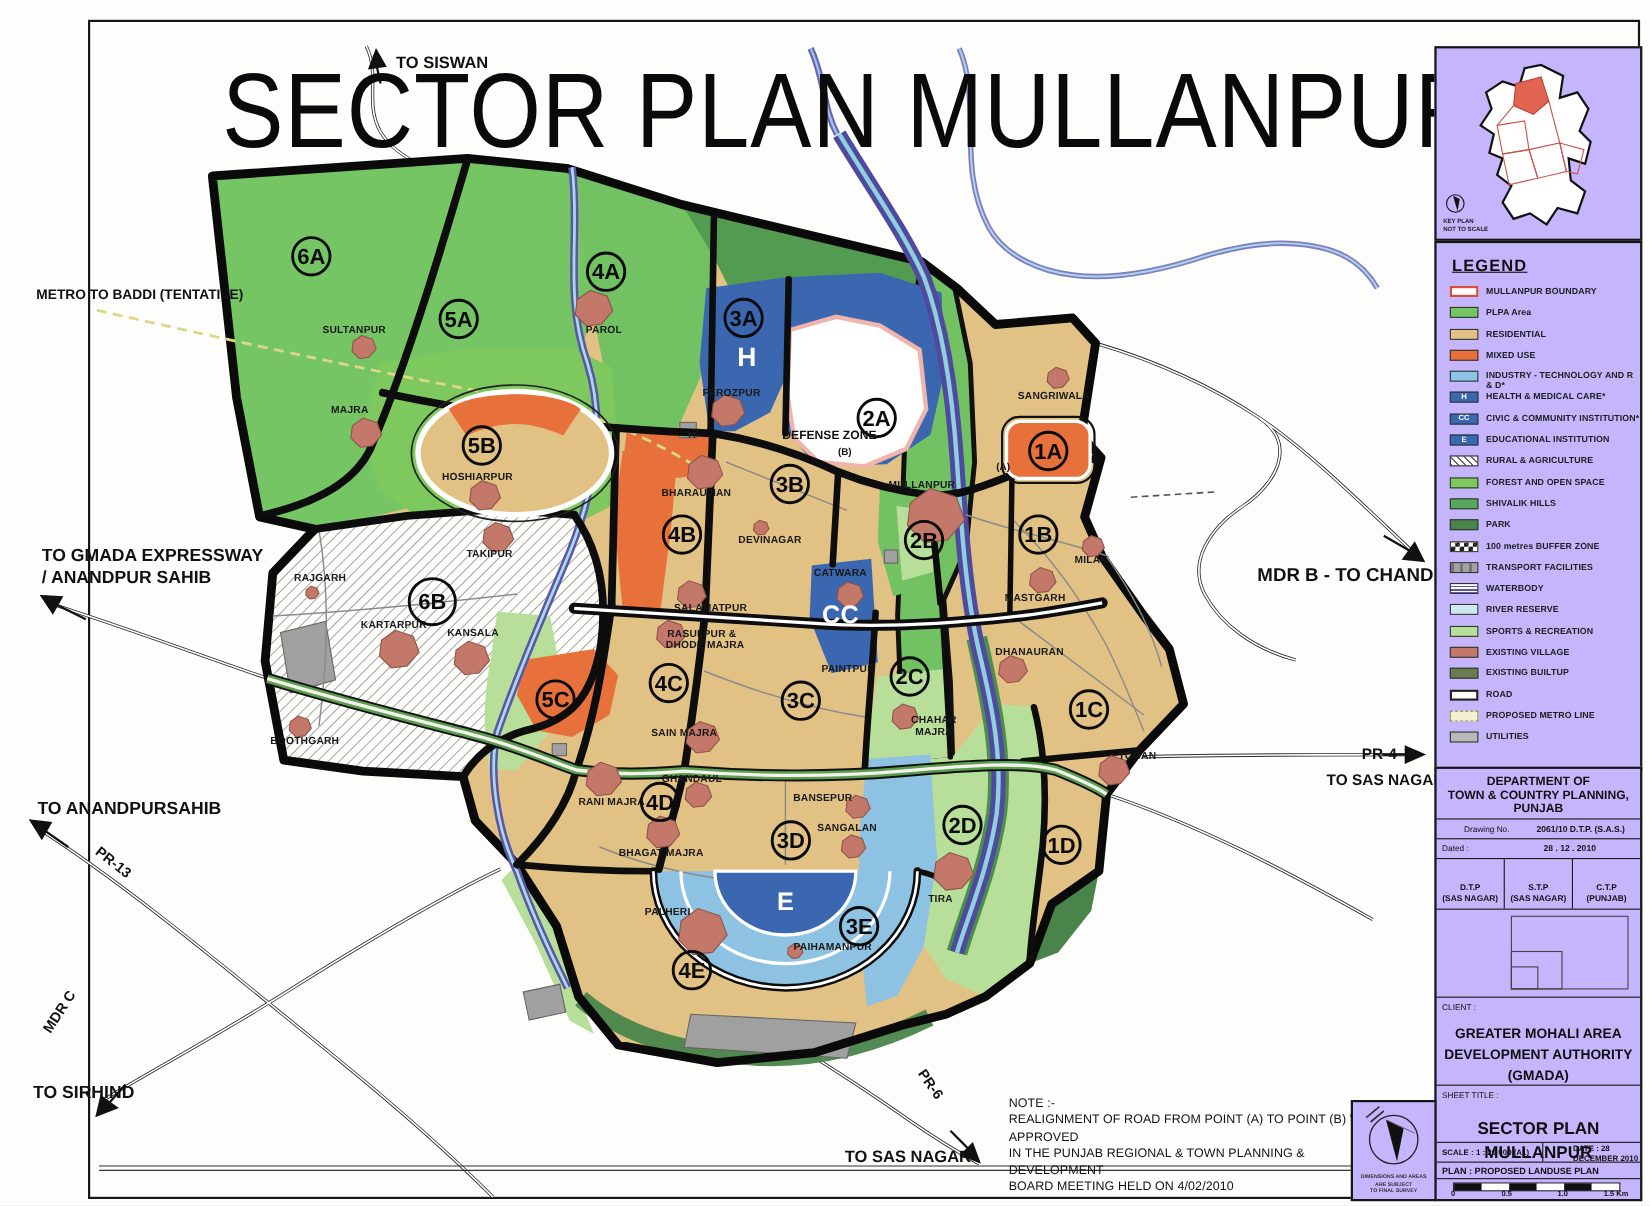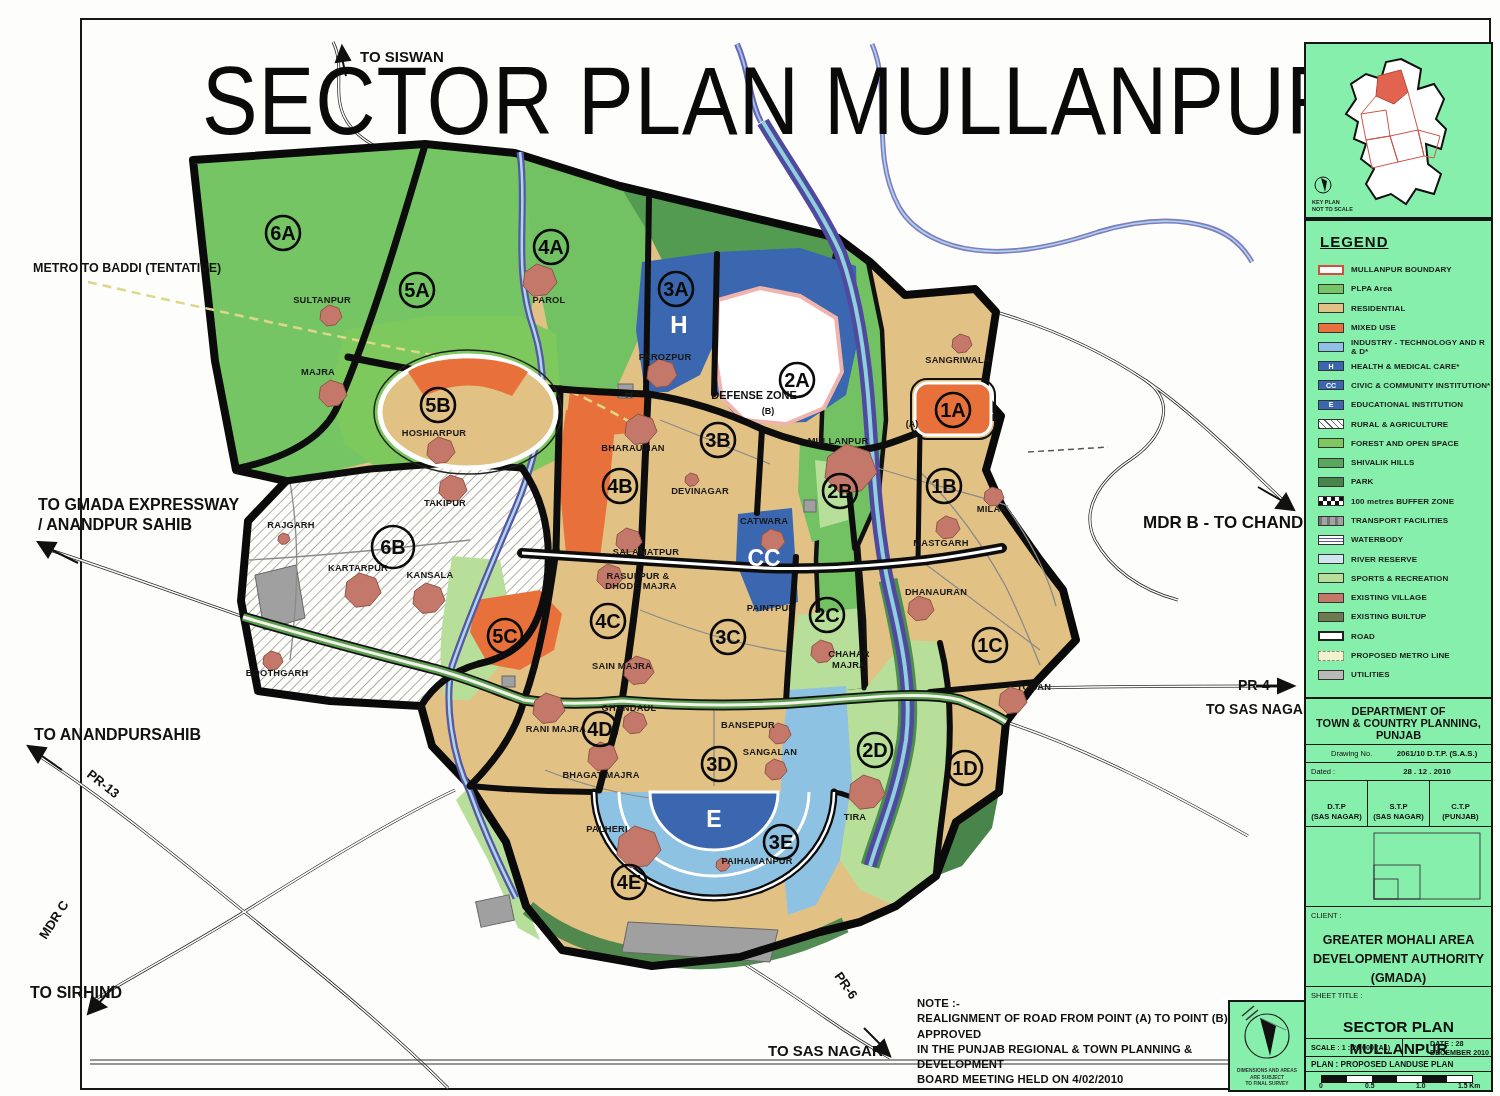--- a/index.html
+++ b/index.html
@@ -4,30 +4,30 @@
 <style>
   html,body{margin:0;padding:0;background:#e8e8e4;}
   #stage{position:relative;width:1500px;height:1096px;background:#fdfdfb;overflow:hidden;
          font-family:"Liberation Sans",sans-serif;}
   #sheet-border{position:absolute;left:80px;top:18px;width:1407px;height:1068px;
                 border:2px solid #161616;z-index:1;}
   #map-svg{position:absolute;left:0;top:0;z-index:2;}
   #big-title{position:absolute;left:202px;top:46px;z-index:3;font-size:86px;font-weight:400;
              color:#0a0a0a;white-space:nowrap;letter-spacing:1px;transform:scale(.97,1.12);
              transform-origin:left top;}
-  .panel{position:absolute;background:#86efac;border:2px solid #161616;z-index:4;}
+  .panel{position:absolute;background:#c4b5fd;border:2px solid #161616;z-index:4;}
   
   #keyplan-box{left:1304px;top:42px;width:185px;height:173px;}
   #keyplan-caption{position:absolute;left:6px;bottom:4px;font-size:5.5px;font-weight:bold;line-height:1.25;color:#222;}
   
   #legend-box{left:1304px;top:219px;width:185px;height:478px;}
   #legend-title{margin:12px 0 10px 14px;font-size:15px;font-weight:bold;letter-spacing:1px;
                 text-decoration:underline;color:#111;}
   #legend-items{margin-left:12px;}
-  .leg-row{display:flex;align-items:center;height:19.3px;}
+  .leg-row{display:flex;height:19.3px;}
   .sw{position:relative;width:26px;height:10px;border:1px solid #333;flex:0 0 26px;box-sizing:border-box;
       display:flex;align-items:center;justify-content:center;}
   .swg{font-size:7px;font-weight:bold;color:#fff;line-height:1;}
   .sw.boundary{background:#fff;border:2px solid #d84c3e;}
   .sw.hatch{background:repeating-linear-gradient(45deg,#666 0 1px,#fff 1px 4.5px);}
   .sw.checker{background-color:#fff;background-image:linear-gradient(45deg,#111 25%,transparent 25%,transparent 75%,#111 75%),
               linear-gradient(45deg,#111 25%,#fff 25%,#fff 75%,#111 75%);background-size:8px 8px;background-position:0 0,4px 4px;}
   .sw.waterbody{background:repeating-linear-gradient(180deg,#fff 0 1.5px,#5a55a5 1.5px 3px);}
   .sw.road{background:#fff;border:2.5px solid #222;}
   .sw.metro{background:#f4f0d2;border:1px dashed #8a8a6a;}
@@ -63,21 +63,21 @@
   #tb-bar{top:373px;height:18px;border-bottom:none;}
   #sbar{position:absolute;left:15px;top:3px;width:150px;height:6px;border:1px solid #111;display:flex;}
   .sb-seg{flex:1;} .sb-b{background:#111;} .sb-w{background:#fff;}
   .sb-lab{position:absolute;top:10px;font-size:6.8px;font-weight:bold;color:#111;}
   
   #north-box{left:1228px;top:1000px;width:74px;height:88px;}
   #north-caption{position:absolute;left:0;right:0;bottom:3px;text-align:center;font-size:4.8px;
                  color:#333;line-height:1.3;font-weight:bold;}
   
   #note-block{position:absolute;left:917px;top:996px;width:340px;z-index:3;font-size:11.3px;
-              font-weight:700;color:#111;line-height:1.35;letter-spacing:.1px;}
+              font-weight:400;color:#111;line-height:1.35;letter-spacing:.1px;}
   
   .vlg{font:bold 9.3px "Liberation Sans",sans-serif;fill:#181818;letter-spacing:.2px;}
   .sec{font:600 20px "Liberation Sans",sans-serif;fill:#0b0b0b;}
   .ext{font-family:"Liberation Sans",sans-serif;font-weight:bold;fill:#111;}
   text{font-family:"Liberation Sans",sans-serif;}
 </style>
 </head>
 <body>
 
 <div id="stage">

